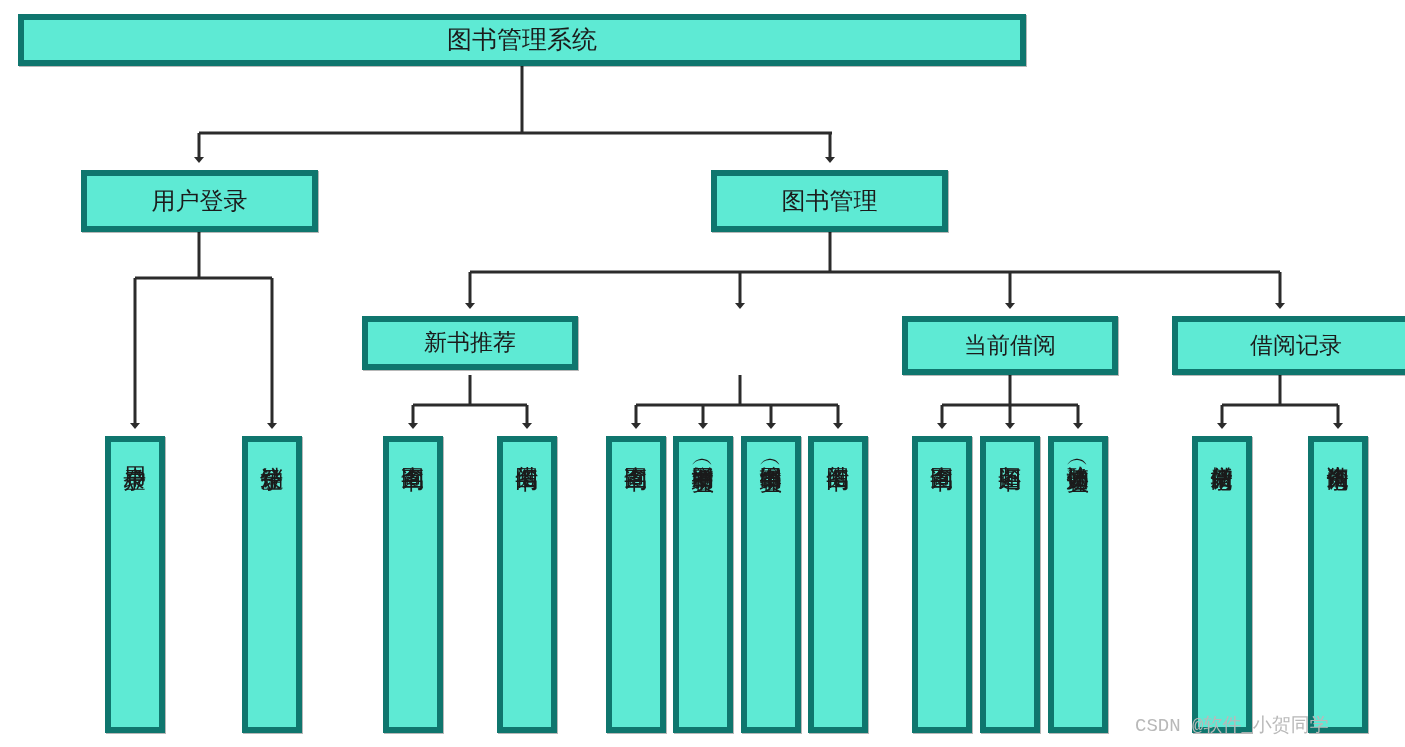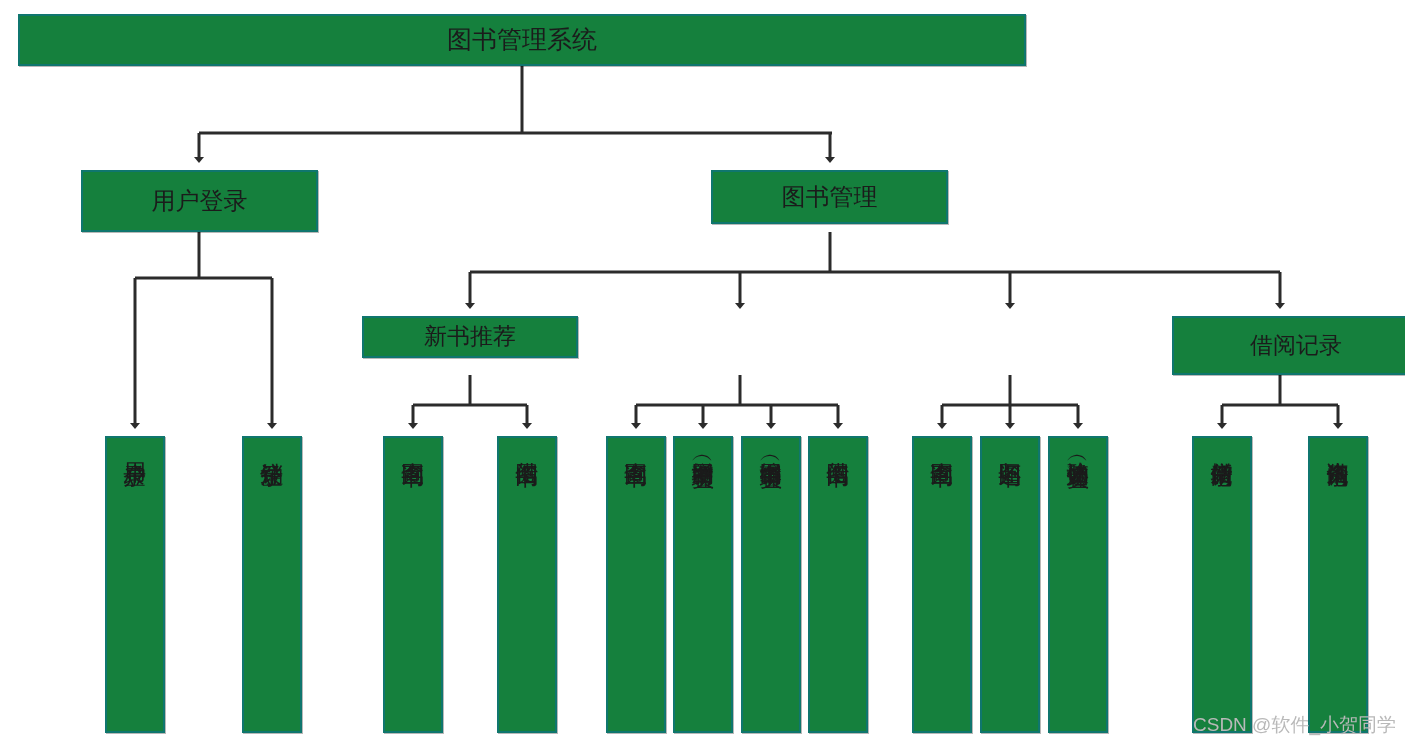--- a/index.html
+++ b/index.html
@@ -16,22 +16,22 @@
     overflow: hidden;
   }
   svg.wires {
     position: absolute;
     left: 0; top: 0;
     width: 1405px; height: 747px;
     pointer-events: none;
   }
   .node {
     position: absolute;
-    border: 2px solid #0f766e;
-    background: #15803d;
+    border: 6px solid #0f766e;
+    background: #5eead4;
     display: flex;
     align-items: center;
     justify-content: center;
     color: #1b1b1b;
     box-shadow: 1px 1px 0 rgba(0,0,0,0.28);
   }
   .node .label {
     display: block;
     line-height: 1.1;
     white-space: nowrap;
@@ -121,26 +121,29 @@
     </g>
   </svg>
 
   <div class="node root" style="left:18px; top:14px; width:1008px; height:52px;">
     <span class="label">图书管理系统</span>
   </div>
 
   <div class="node lvl2" style="left:81px; top:170px; width:237px; height:62px;">
     <span class="label">用户登录</span>
   </div>
-  <div class="node lvl2" style="left:711px; top:170px; width:237px; height:54px;">
+  <div class="node lvl2" style="left:711px; top:170px; width:237px; height:62px;">
     <span class="label">图书管理</span>
   </div>
 
-  <div class="node lvl3" style="left:362px; top:316px; width:216px; height:42px;">
+  <div class="node lvl3" style="left:362px; top:316px; width:216px; height:54px;">
     <span class="label">新书推荐</span>
+  </div>
+  <div class="node lvl3" style="left:902px; top:316px; width:216px; height:59px;">
+    <span class="label">当前借阅</span>
   </div>
   <div class="node lvl3" style="left:1172px; top:316px; width:248px; height:59px;">
     <span class="label">借阅记录</span>
   </div>
 
   <div class="node leaf" style="left:105px; top:436px; width:60px; height:297px;">
     <span class="label">用户登录</span>
   </div>
   <div class="node leaf" style="left:242px; top:436px; width:60px; height:297px;">
     <span class="label">注销登录</span>
@@ -176,15 +179,15 @@
     <span class="label">确认归还（管理员）</span>
   </div>
 
   <div class="node leaf tall" style="left:1192px; top:436px; width:60px; height:297px;">
     <span class="label">新增借阅记录</span>
   </div>
   <div class="node leaf tall" style="left:1308px; top:436px; width:60px; height:297px;">
     <span class="label">查询借阅记录</span>
   </div>
 
-  <div class="watermark" style="left:1193px; top:712px;">CSDN @软件_小贺同学</div>
+  <div class="watermark" style="left:1135px; top:712px;font-family:Liberation Mono, monospace;">CSDN @软件_小贺同学</div>
 
 </div>
 
 </body></html>

